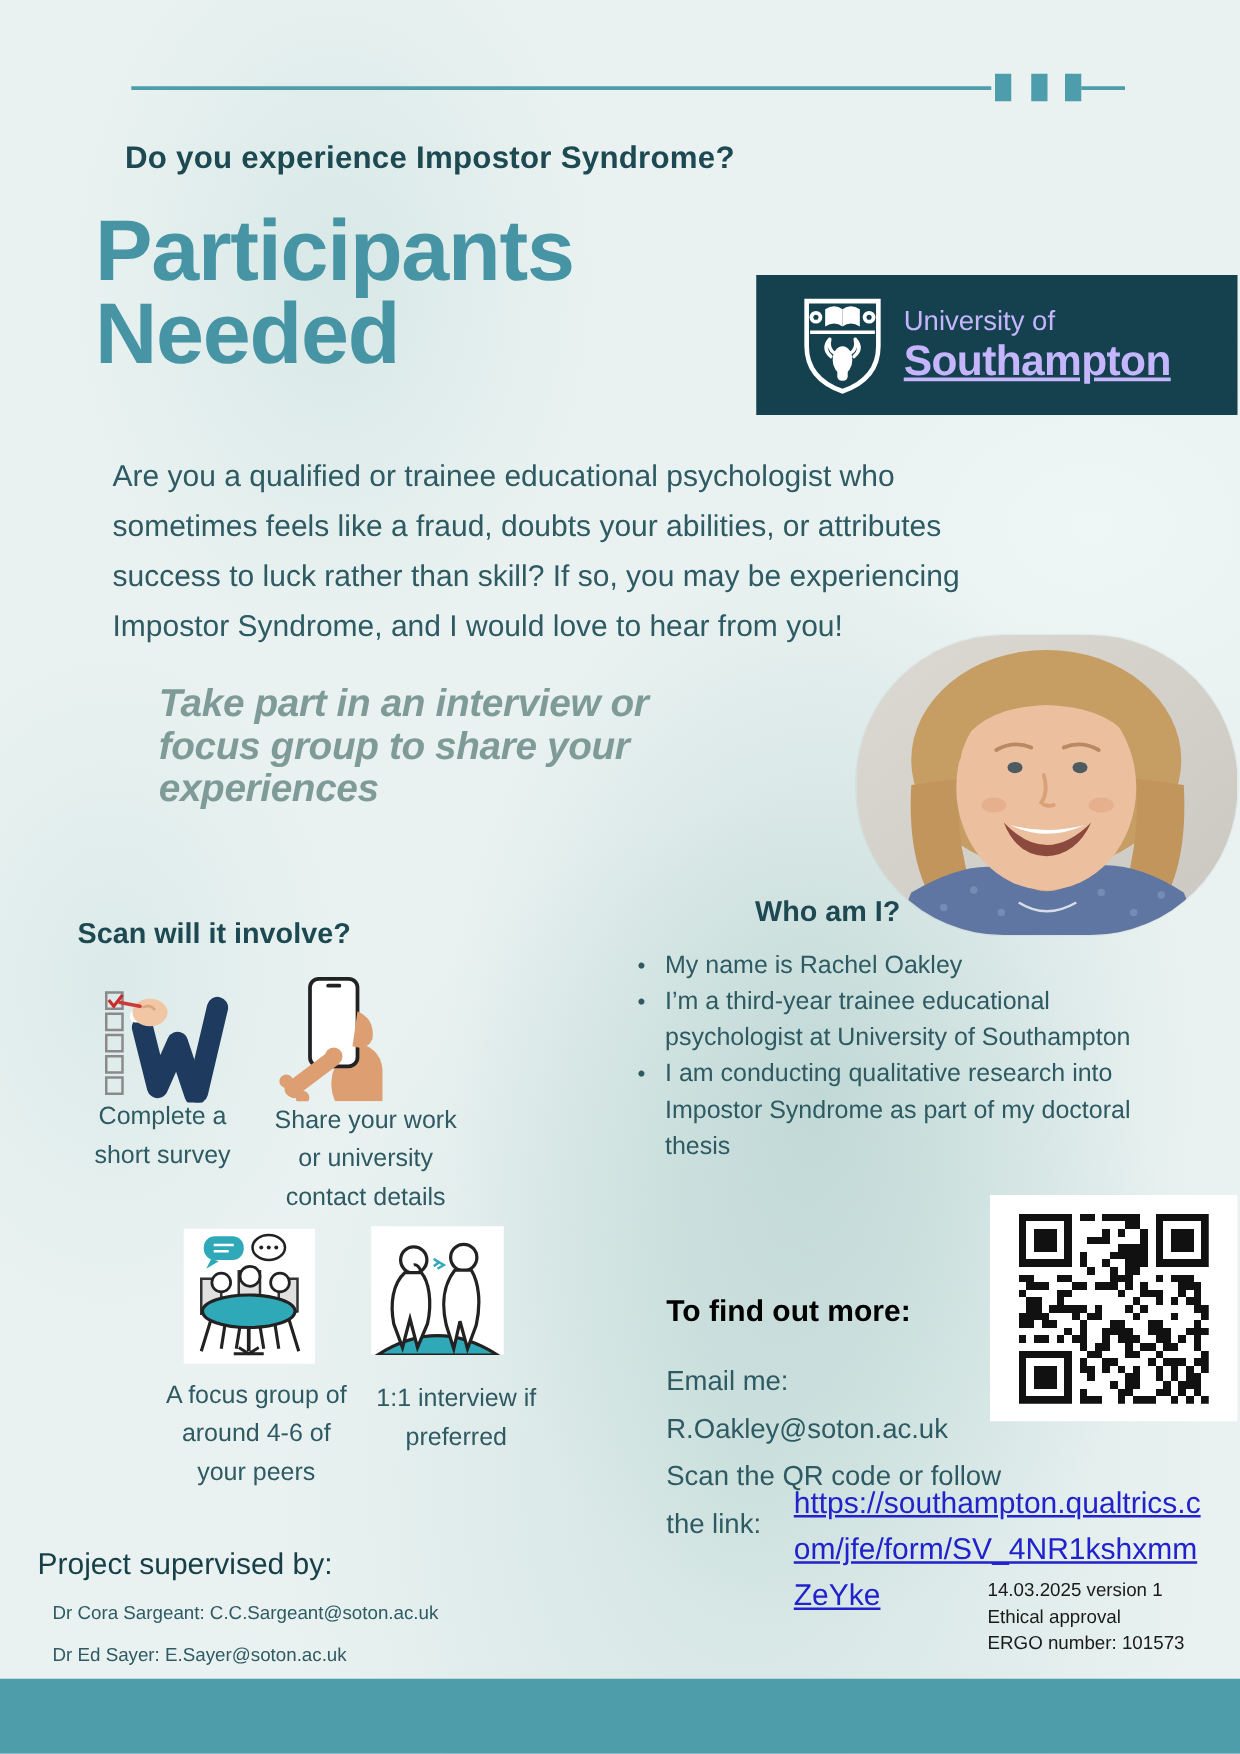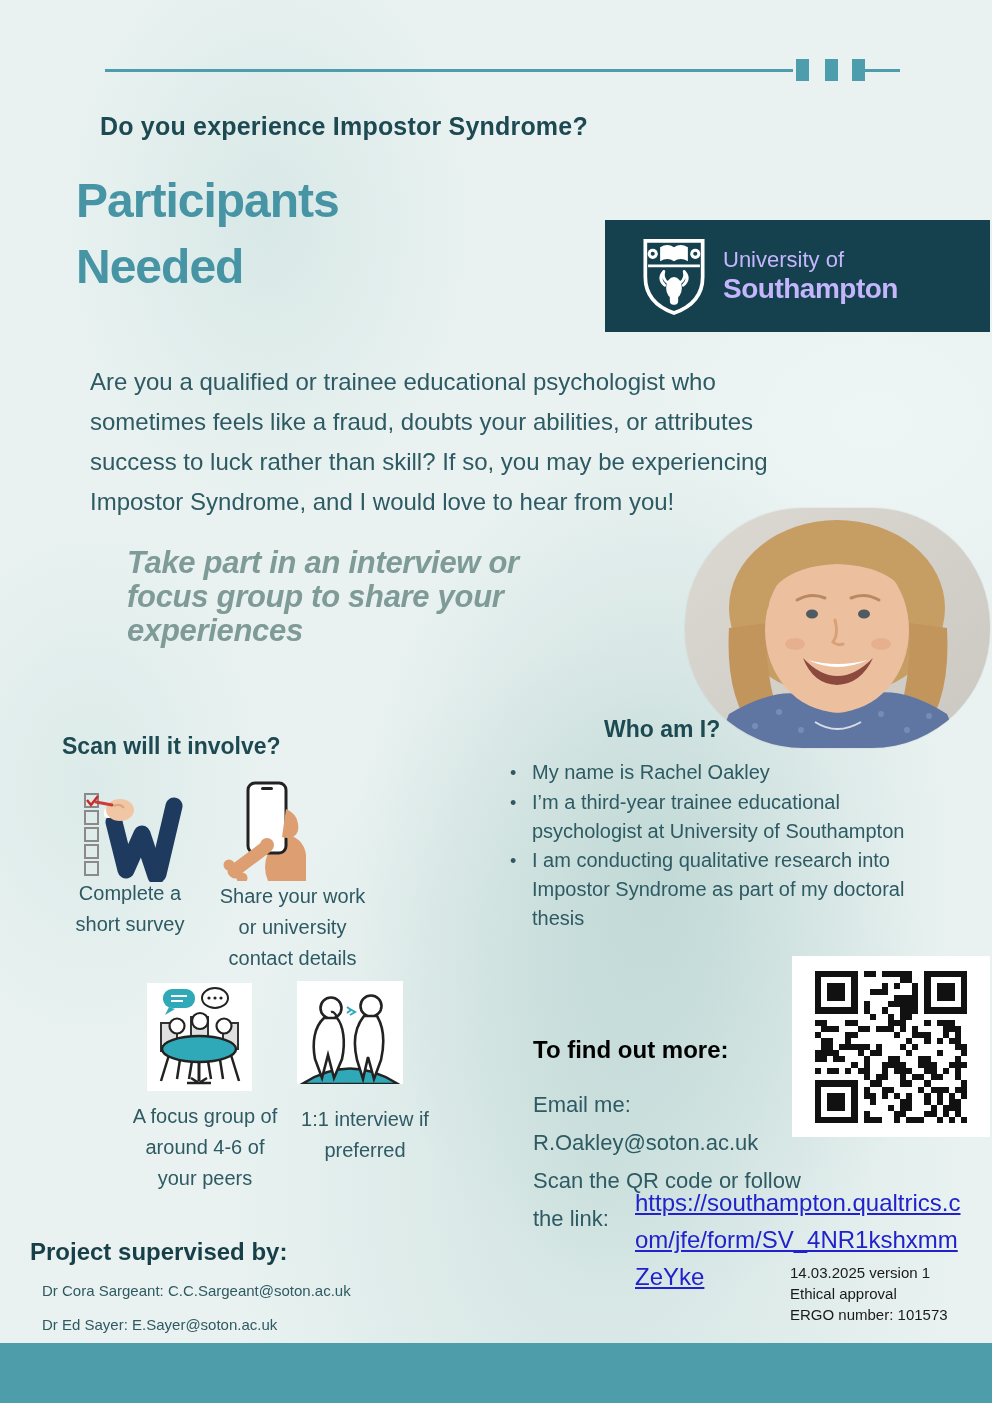--- a/index.html
+++ b/index.html
@@ -15,43 +15,43 @@
       radial-gradient(300px 420px at 27% 16%, rgba(148,194,188,0.20), transparent 70%),
       radial-gradient(260px 380px at 9% 56%, rgba(148,194,188,0.16), transparent 70%),
       radial-gradient(350px 260px at 88% 30%, rgba(240,250,249,0.55), transparent 70%);
   }
   .pre{white-space:pre-line;}
   
   .deco{position:absolute; left:0; top:0; width:100%; height:0;}
   .deco .bar{position:absolute; background:#4e9dac;}
   
   .question{position:absolute; left:100px; top:112px; font-size:25px; font-weight:bold; color:#1d4952; letter-spacing:.2px;}
-  .title{position:absolute; left:76px; top:168px; font-size:48px; line-height:66px; font-weight:bold; color:#4795a4; letter-spacing:-1px;}
+  .title{position:absolute; left:76px; top:168px; font-size:69px; line-height:66px; font-weight:bold; color:#4795a4; letter-spacing:-1px;}
   .logo{position:absolute; left:605px; top:220px; width:385px; height:112px; background:#15404d; display:flex; align-items:center;}
   .logo .crest{margin-left:32px; flex:0 0 auto;}
   .logo .ltext{margin-left:12px; color:#c4b5fd; line-height:1;}
   .logo .l1{font-size:22px; font-weight:400; margin-bottom:4px;}
-  .logo .l2{font-size:28px; font-weight:bold; letter-spacing:-0.5px;}
+  .logo .l2{font-size:34px; font-weight:bold; letter-spacing:-0.5px;text-decoration:underline;}
   .intro{position:absolute; left:90px; top:362px; width:810px; font-size:24px; line-height:40px; color:#2e5a63;}
   .tagline{position:absolute; left:127px; top:546px; width:560px; font-size:31px; line-height:34px; font-weight:bold; font-style:italic; color:#7f9b97; letter-spacing:-0.3px;}
   .portrait{position:absolute; left:685px; top:508px; width:305px; height:240px; border-radius:118px; overflow:hidden; box-shadow:0 0 0 1px rgba(0,0,0,0.03);}
   .sec-h{position:absolute; font-size:23px; font-weight:bold; color:#1d4952;}
   .icon{position:absolute;}
   .iconbox{position:absolute; background:#ffffff;}
   .cap{position:absolute; font-size:20px; line-height:31px; text-align:center; color:#2e5a63;}
   .bullets{position:absolute; left:510px; top:758px; width:462px;}
   .bullet{display:flex; font-size:20px; line-height:29px; color:#2e5a63;}
   .bullet .dot{flex:0 0 22px; text-align:left;}
   .bullet .dot::before{content:"•"; font-size:18px;}
   .qrbox{position:absolute; left:792px; top:956px; width:198px; height:181px; background:#ffffff; display:flex; align-items:center; justify-content:center;}
   .qrbox .qr{width:152px; height:152px;}
   .more-h{position:absolute; left:533px; top:1036px; font-size:24px; font-weight:bold; color:#000000;}
   .more-body{position:absolute; left:533px; top:1086px; font-size:22px; line-height:38px; color:#2e5a63;}
   .qlink{position:absolute; left:635px; top:1184px; width:336px; font-size:24px; line-height:37px; color:#2222cc; text-decoration:underline; word-break:break-all;}
-  .sup-h{position:absolute; left:30px; top:1238px; font-size:24px; font-weight:bold; color:#173f48;}
+  .sup-h{position:absolute; left:30px; top:1238px; font-size:24px; font-weight:normal; color:#173f48;}
   .sup-lines{position:absolute; left:42px; top:1274px; font-size:15px; line-height:34px; color:#2e5a63;}
   .footnote{position:absolute; left:790px; top:1262px; font-size:15px; line-height:21px; color:#1a1a1a;}
   .bottombar{position:absolute; left:0; top:1343px; width:992px; height:60px; background:#4d9dab;}
 </style>
 </head>
 <body>
 
 <div class="poster">
   <div class="texture"></div>
 

